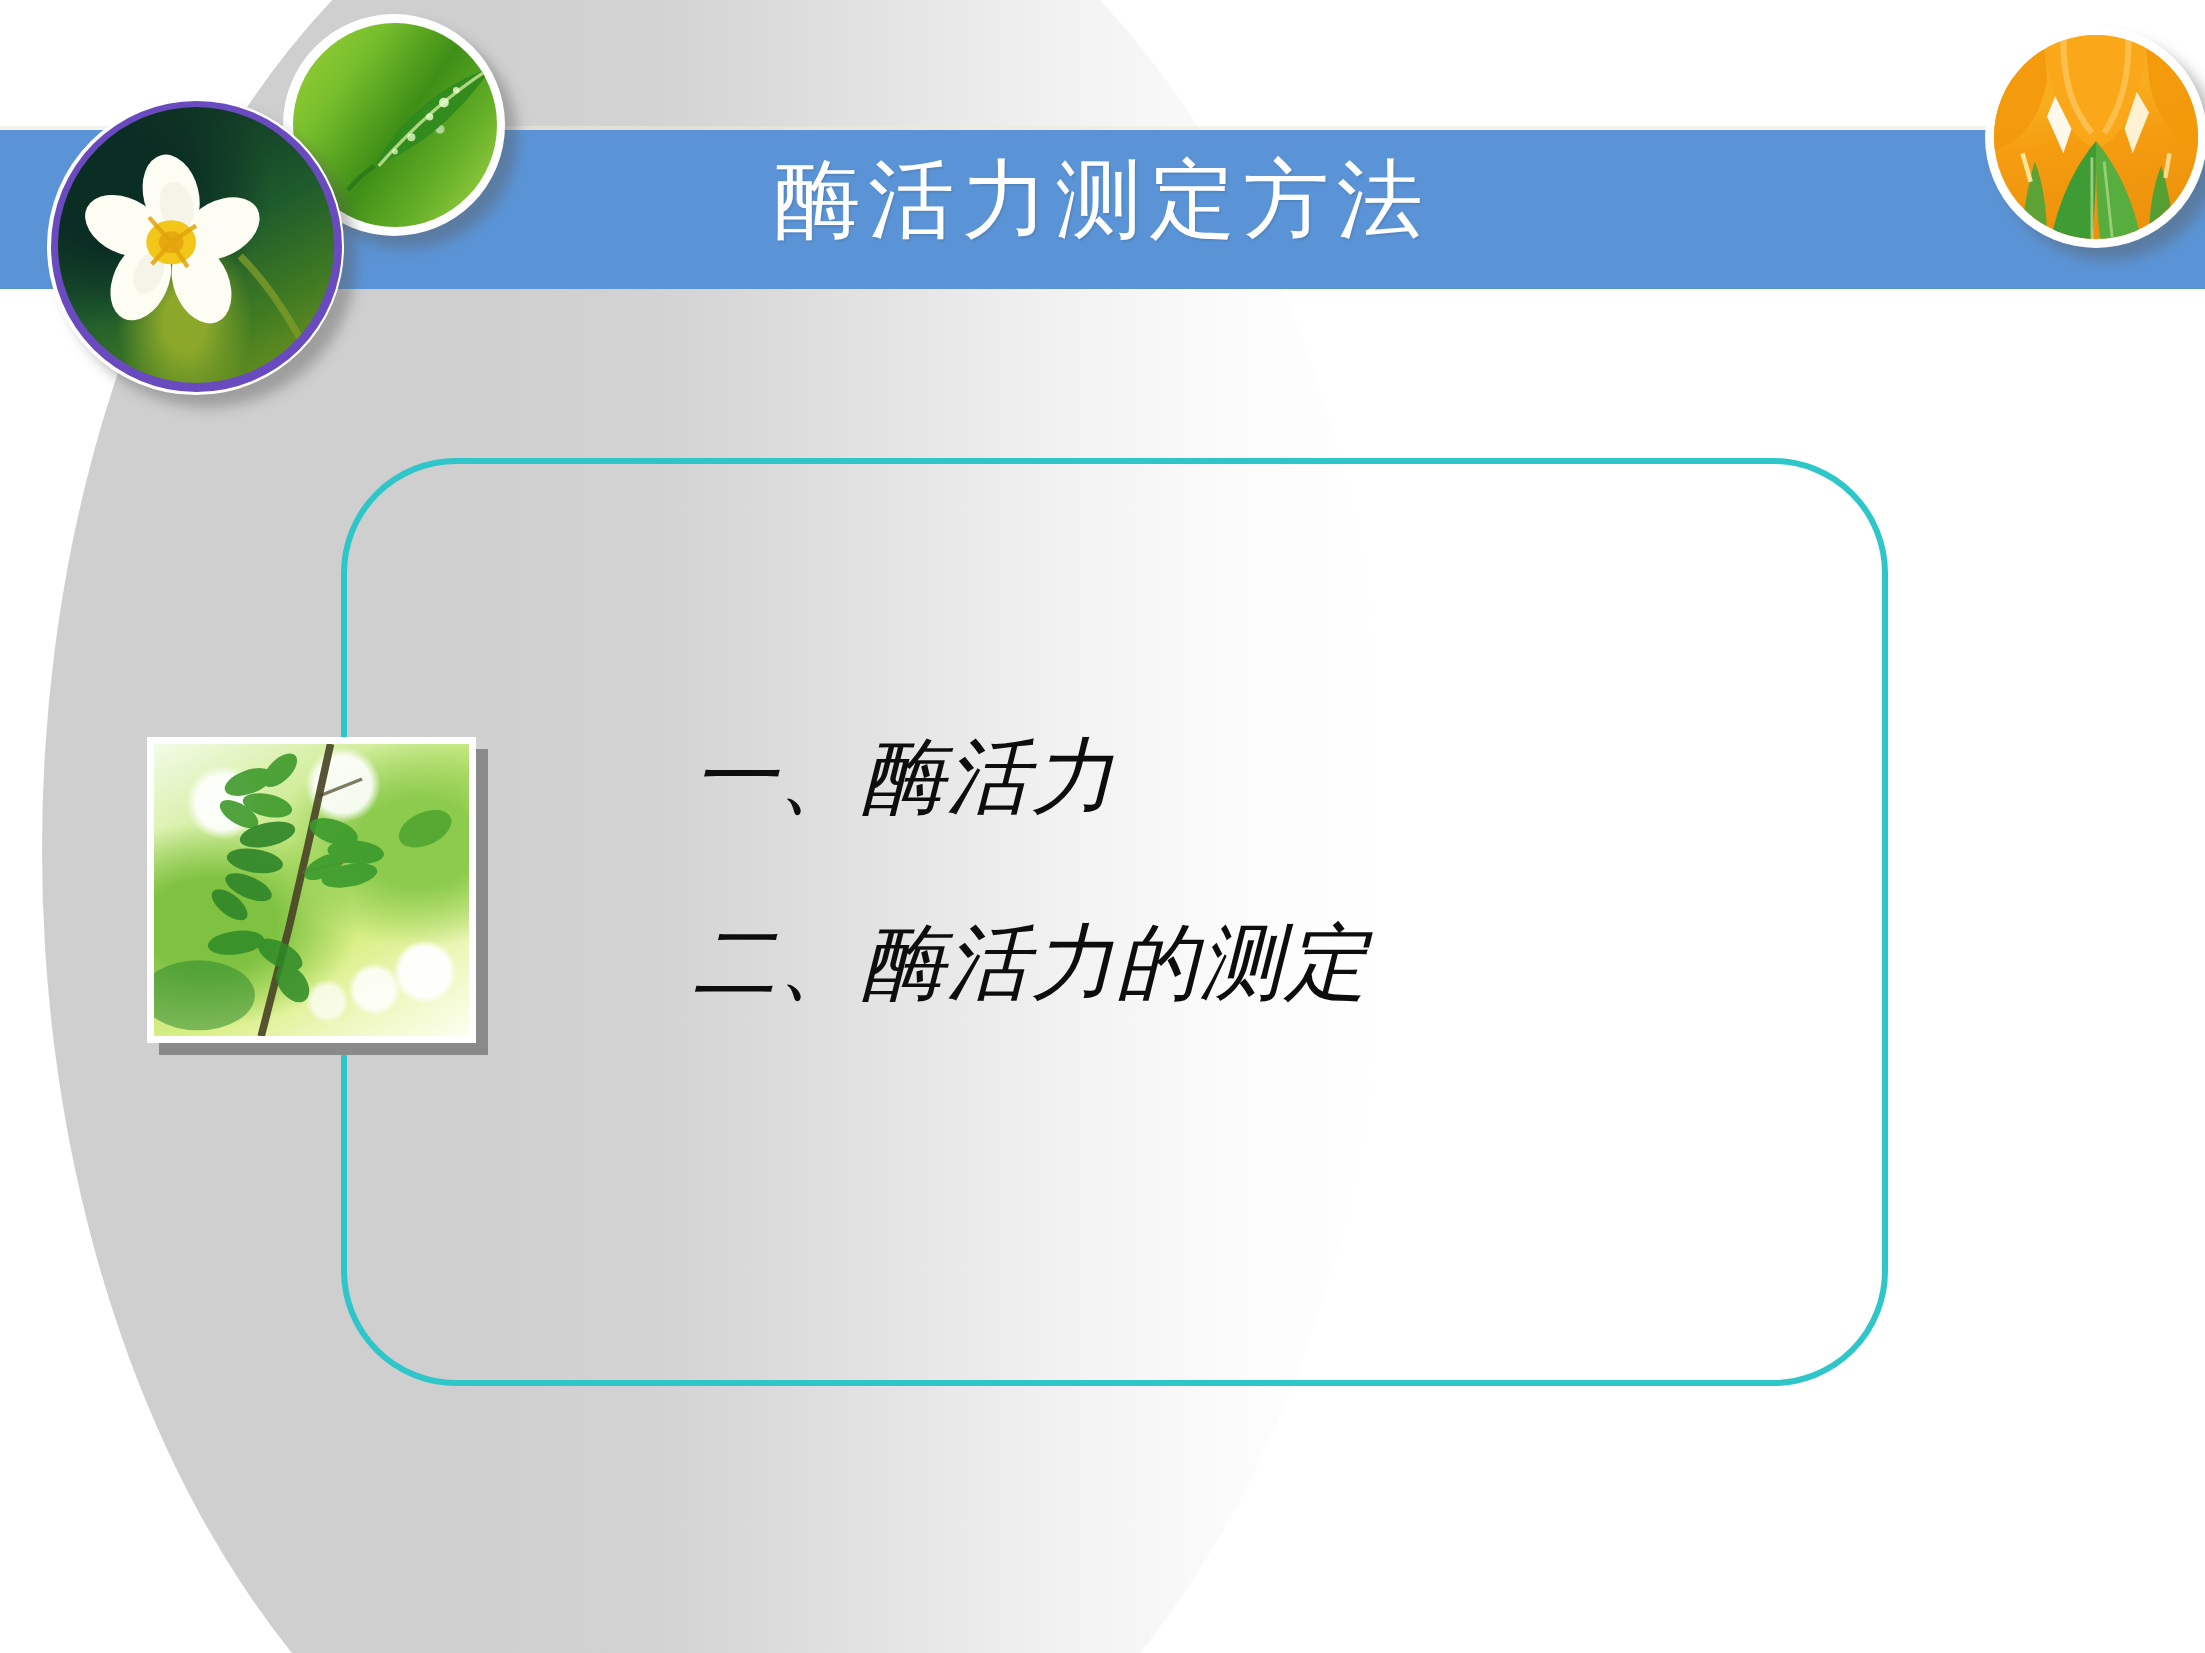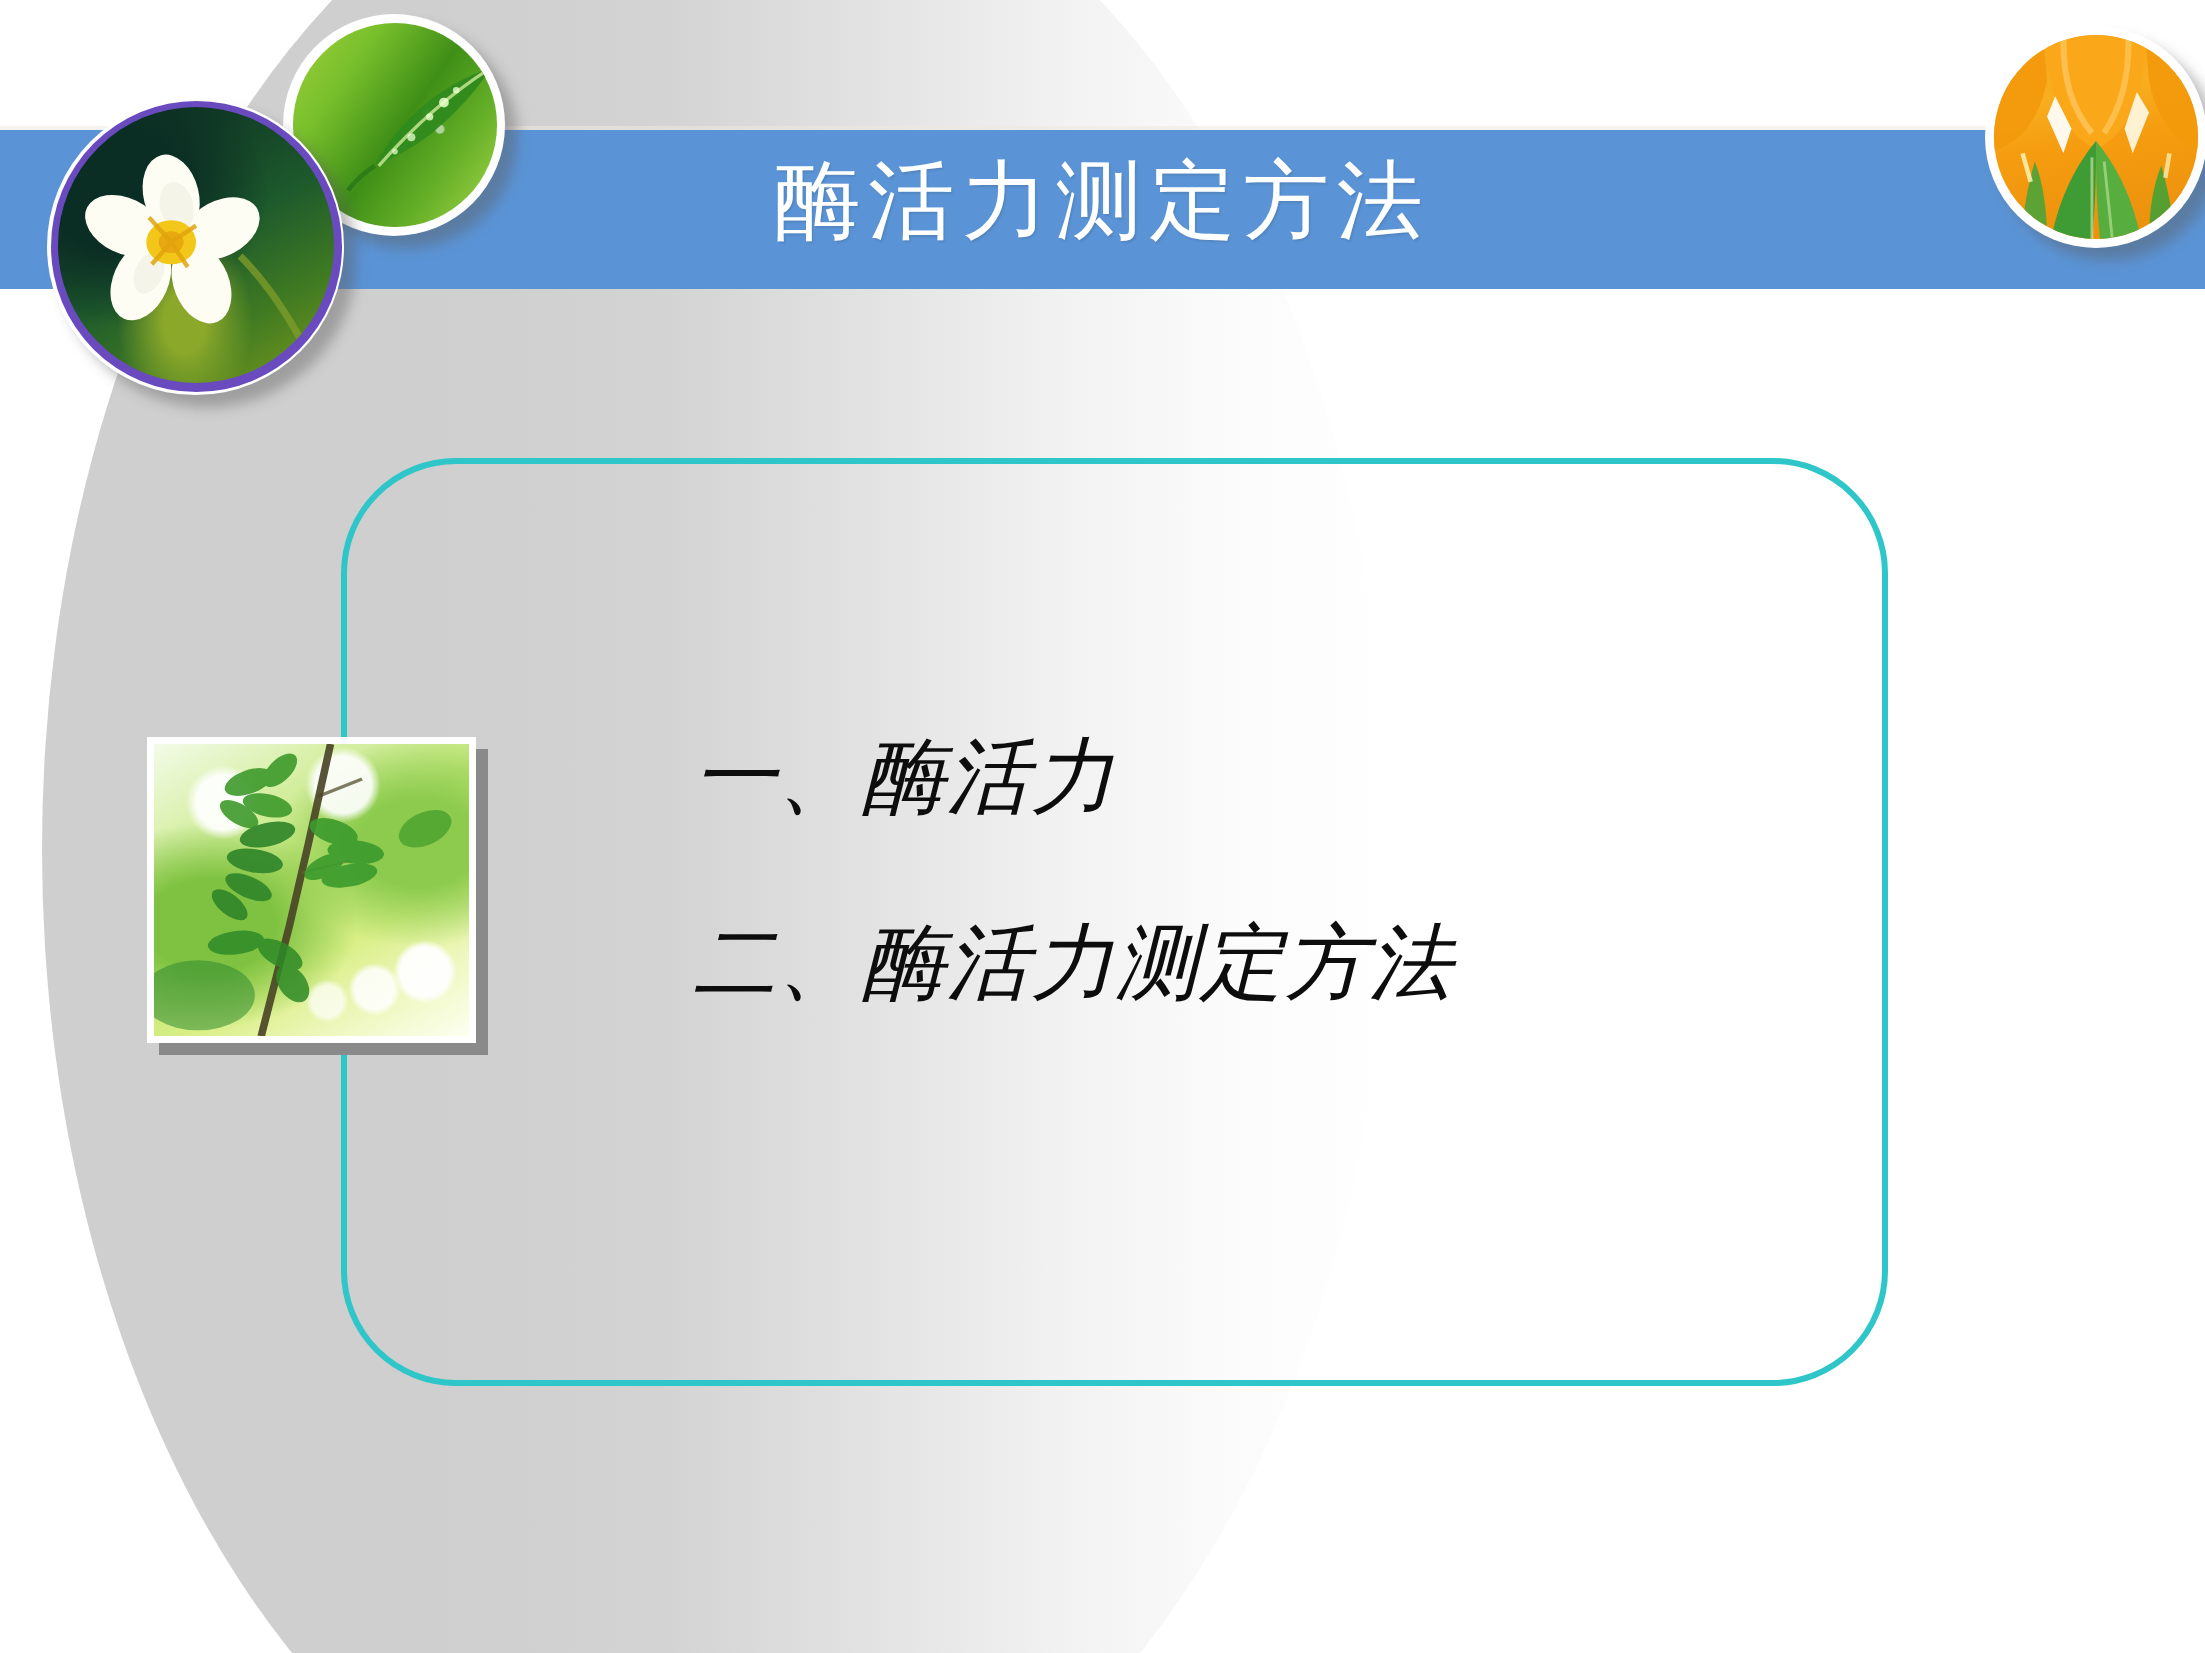--- a/index.html
+++ b/index.html
@@ -60,21 +60,21 @@
     width: 2205px;
     height: 139px;
     display: flex;
     align-items: center;
     justify-content: center;
     color: #ffffff;
     font-size: 86px;
     letter-spacing: 7.7px;
     line-height: 1;
     text-shadow: 1.5px 1.5px 2.3px rgba(0,0,0,.10);
-    font-family: Liberation Sans, sans-serif;
+    font-family: Liberation Serif, serif;
     white-space: nowrap;
   }
 
   
   #content-frame {
     position: absolute;
     left: 341px;
     top: 458px;
     width: 1547px;
     height: 928px;
@@ -213,21 +213,21 @@
   <div id="bg-ellipse"></div>
 
   <div id="title-band-hairline"></div>
   <div id="title-band"></div>
   <div id="title-text">酶活力测定方法</div>
 
   <div id="content-frame"></div>
 
   <div id="body-text">
     <p class="body-line">一、酶活力</p>
-    <p class="body-line">二、酶活力测定方法</p>
+    <p class="body-line">二、酶活力的测定</p>
   </div>
 
   <div id="leaf-photo-wrap">
     <div id="leaf-photo-shadow"></div>
     <div id="leaf-photo">
       <div id="leaf-photo-inner">
         <svg viewBox="0 0 100 100" preserveAspectRatio="none">
 
           <path d="M56 0 L49 34 L43 62 L34 100" stroke="#4a4526" stroke-width="2.4" fill="none" opacity=".92"></path>
           <path d="M52 18 L66 12" stroke="#4a4526" stroke-width="1.1" fill="none" opacity=".7"></path>

